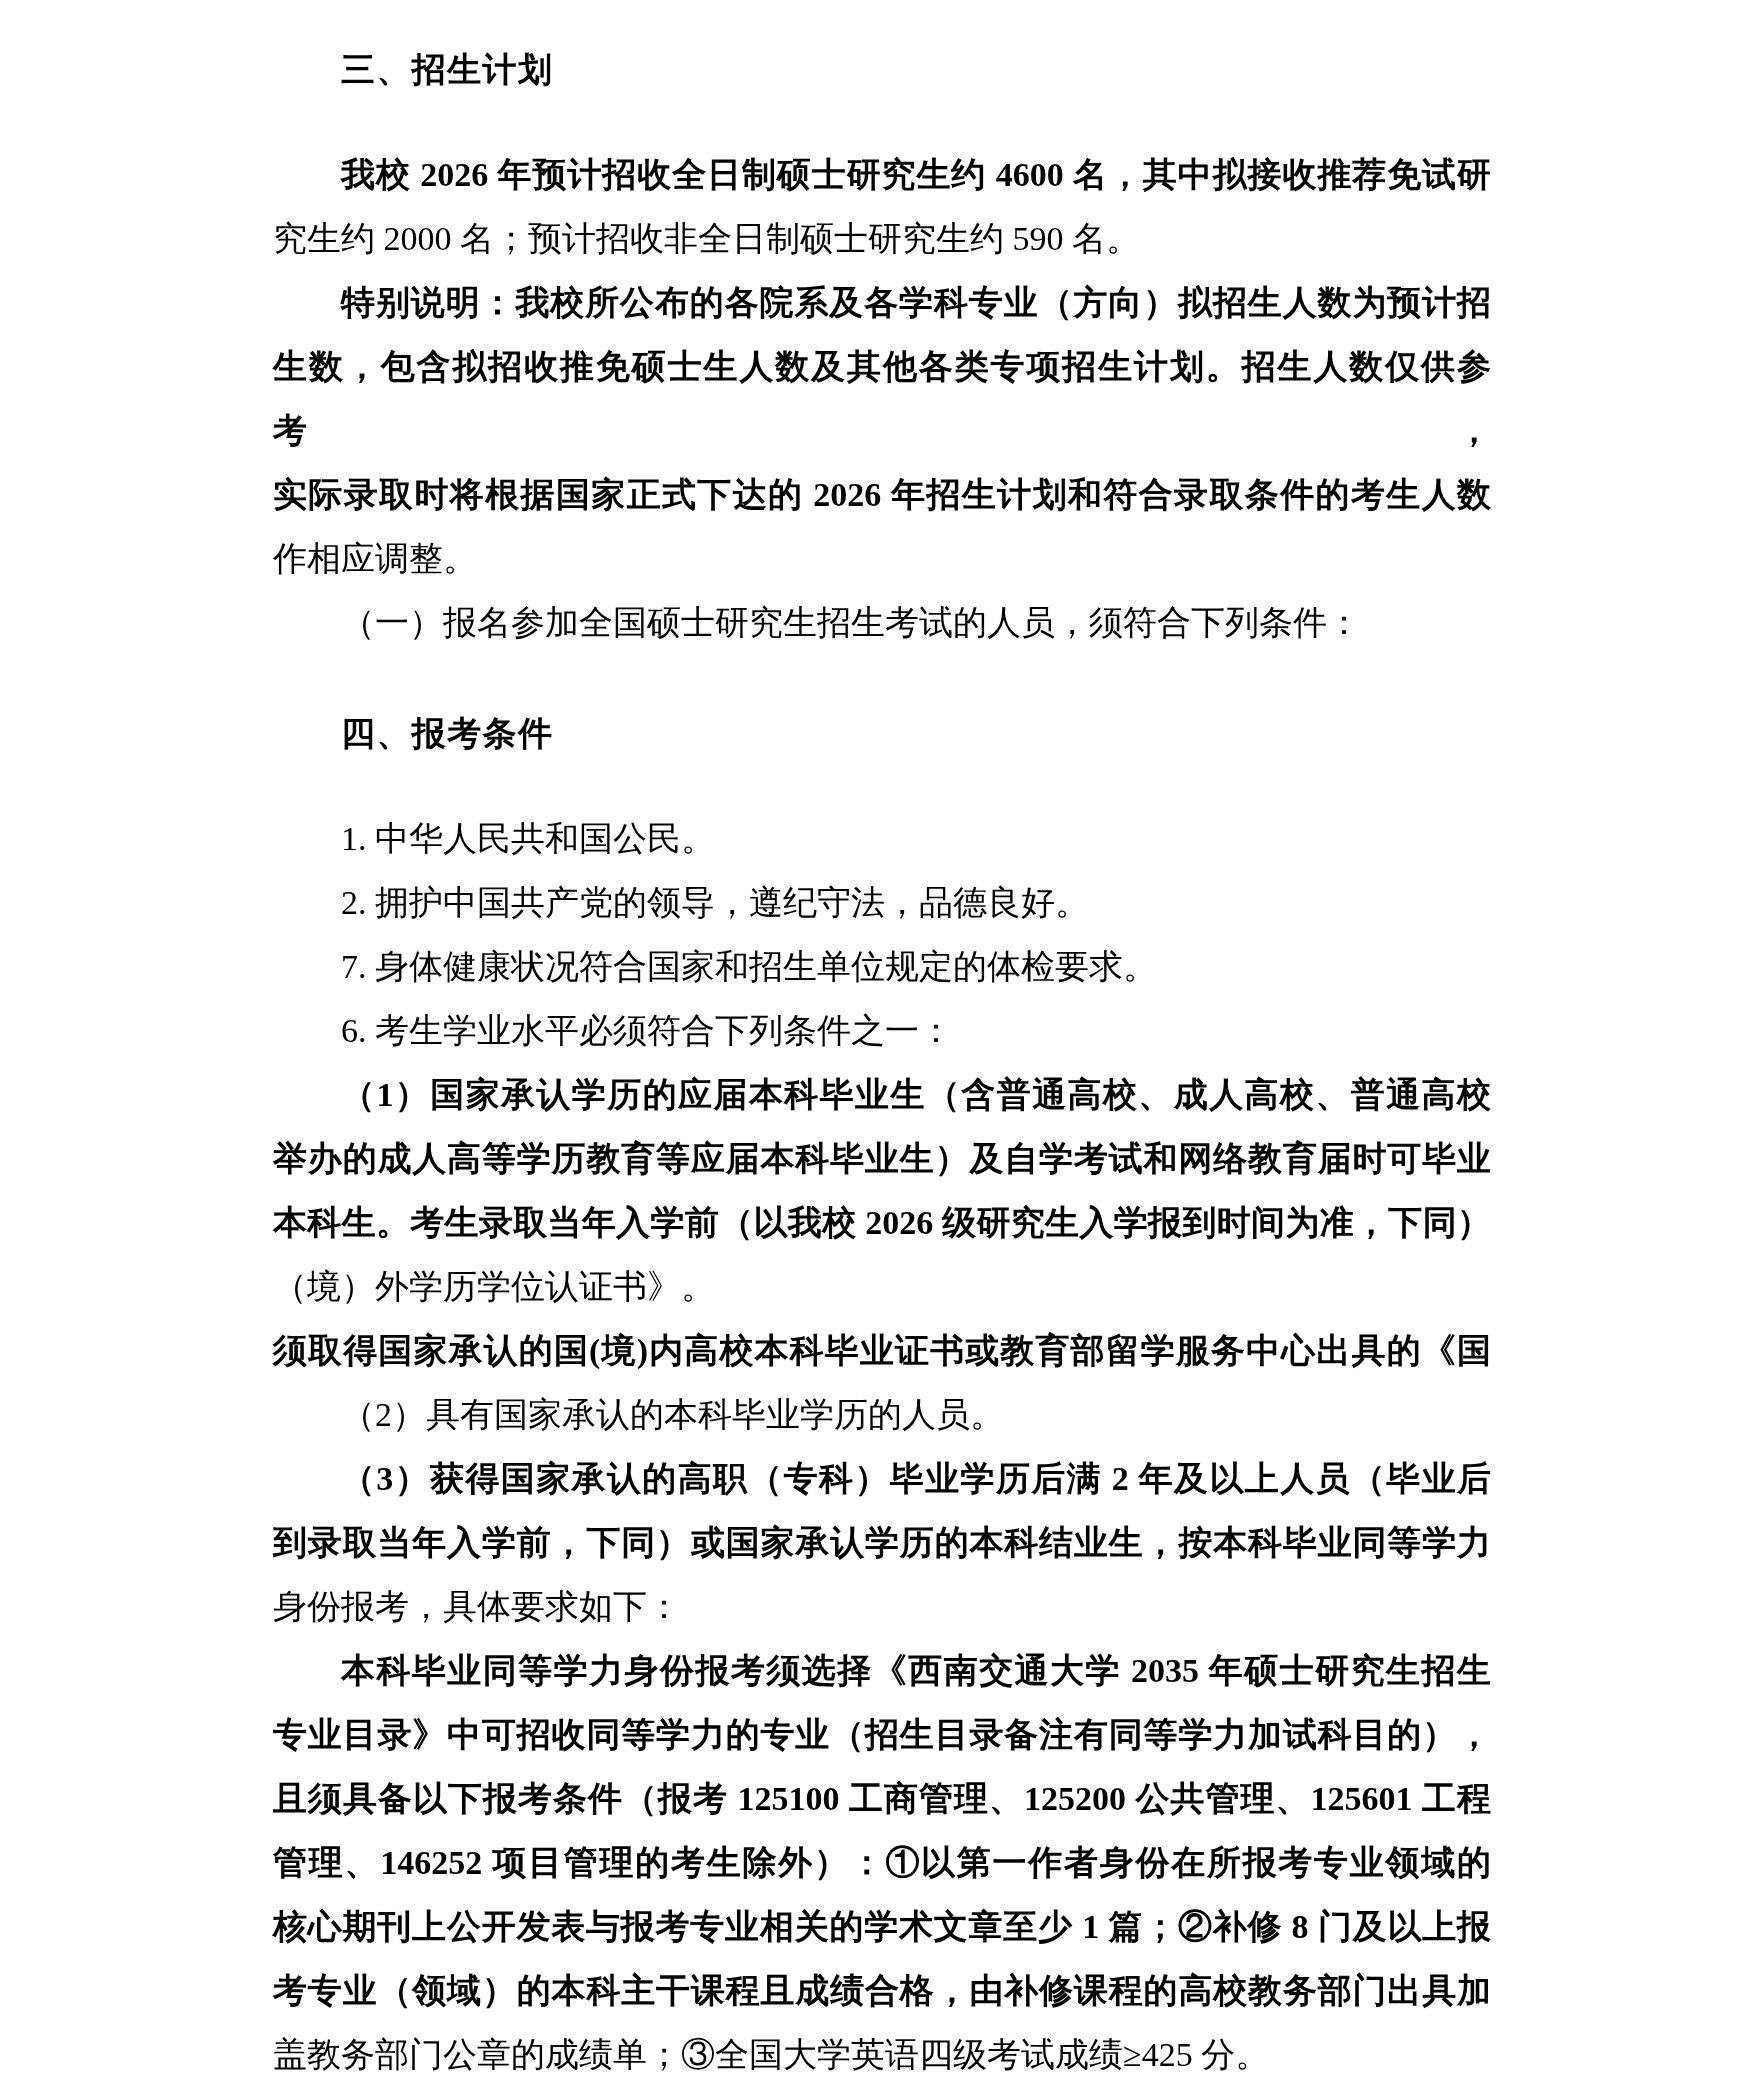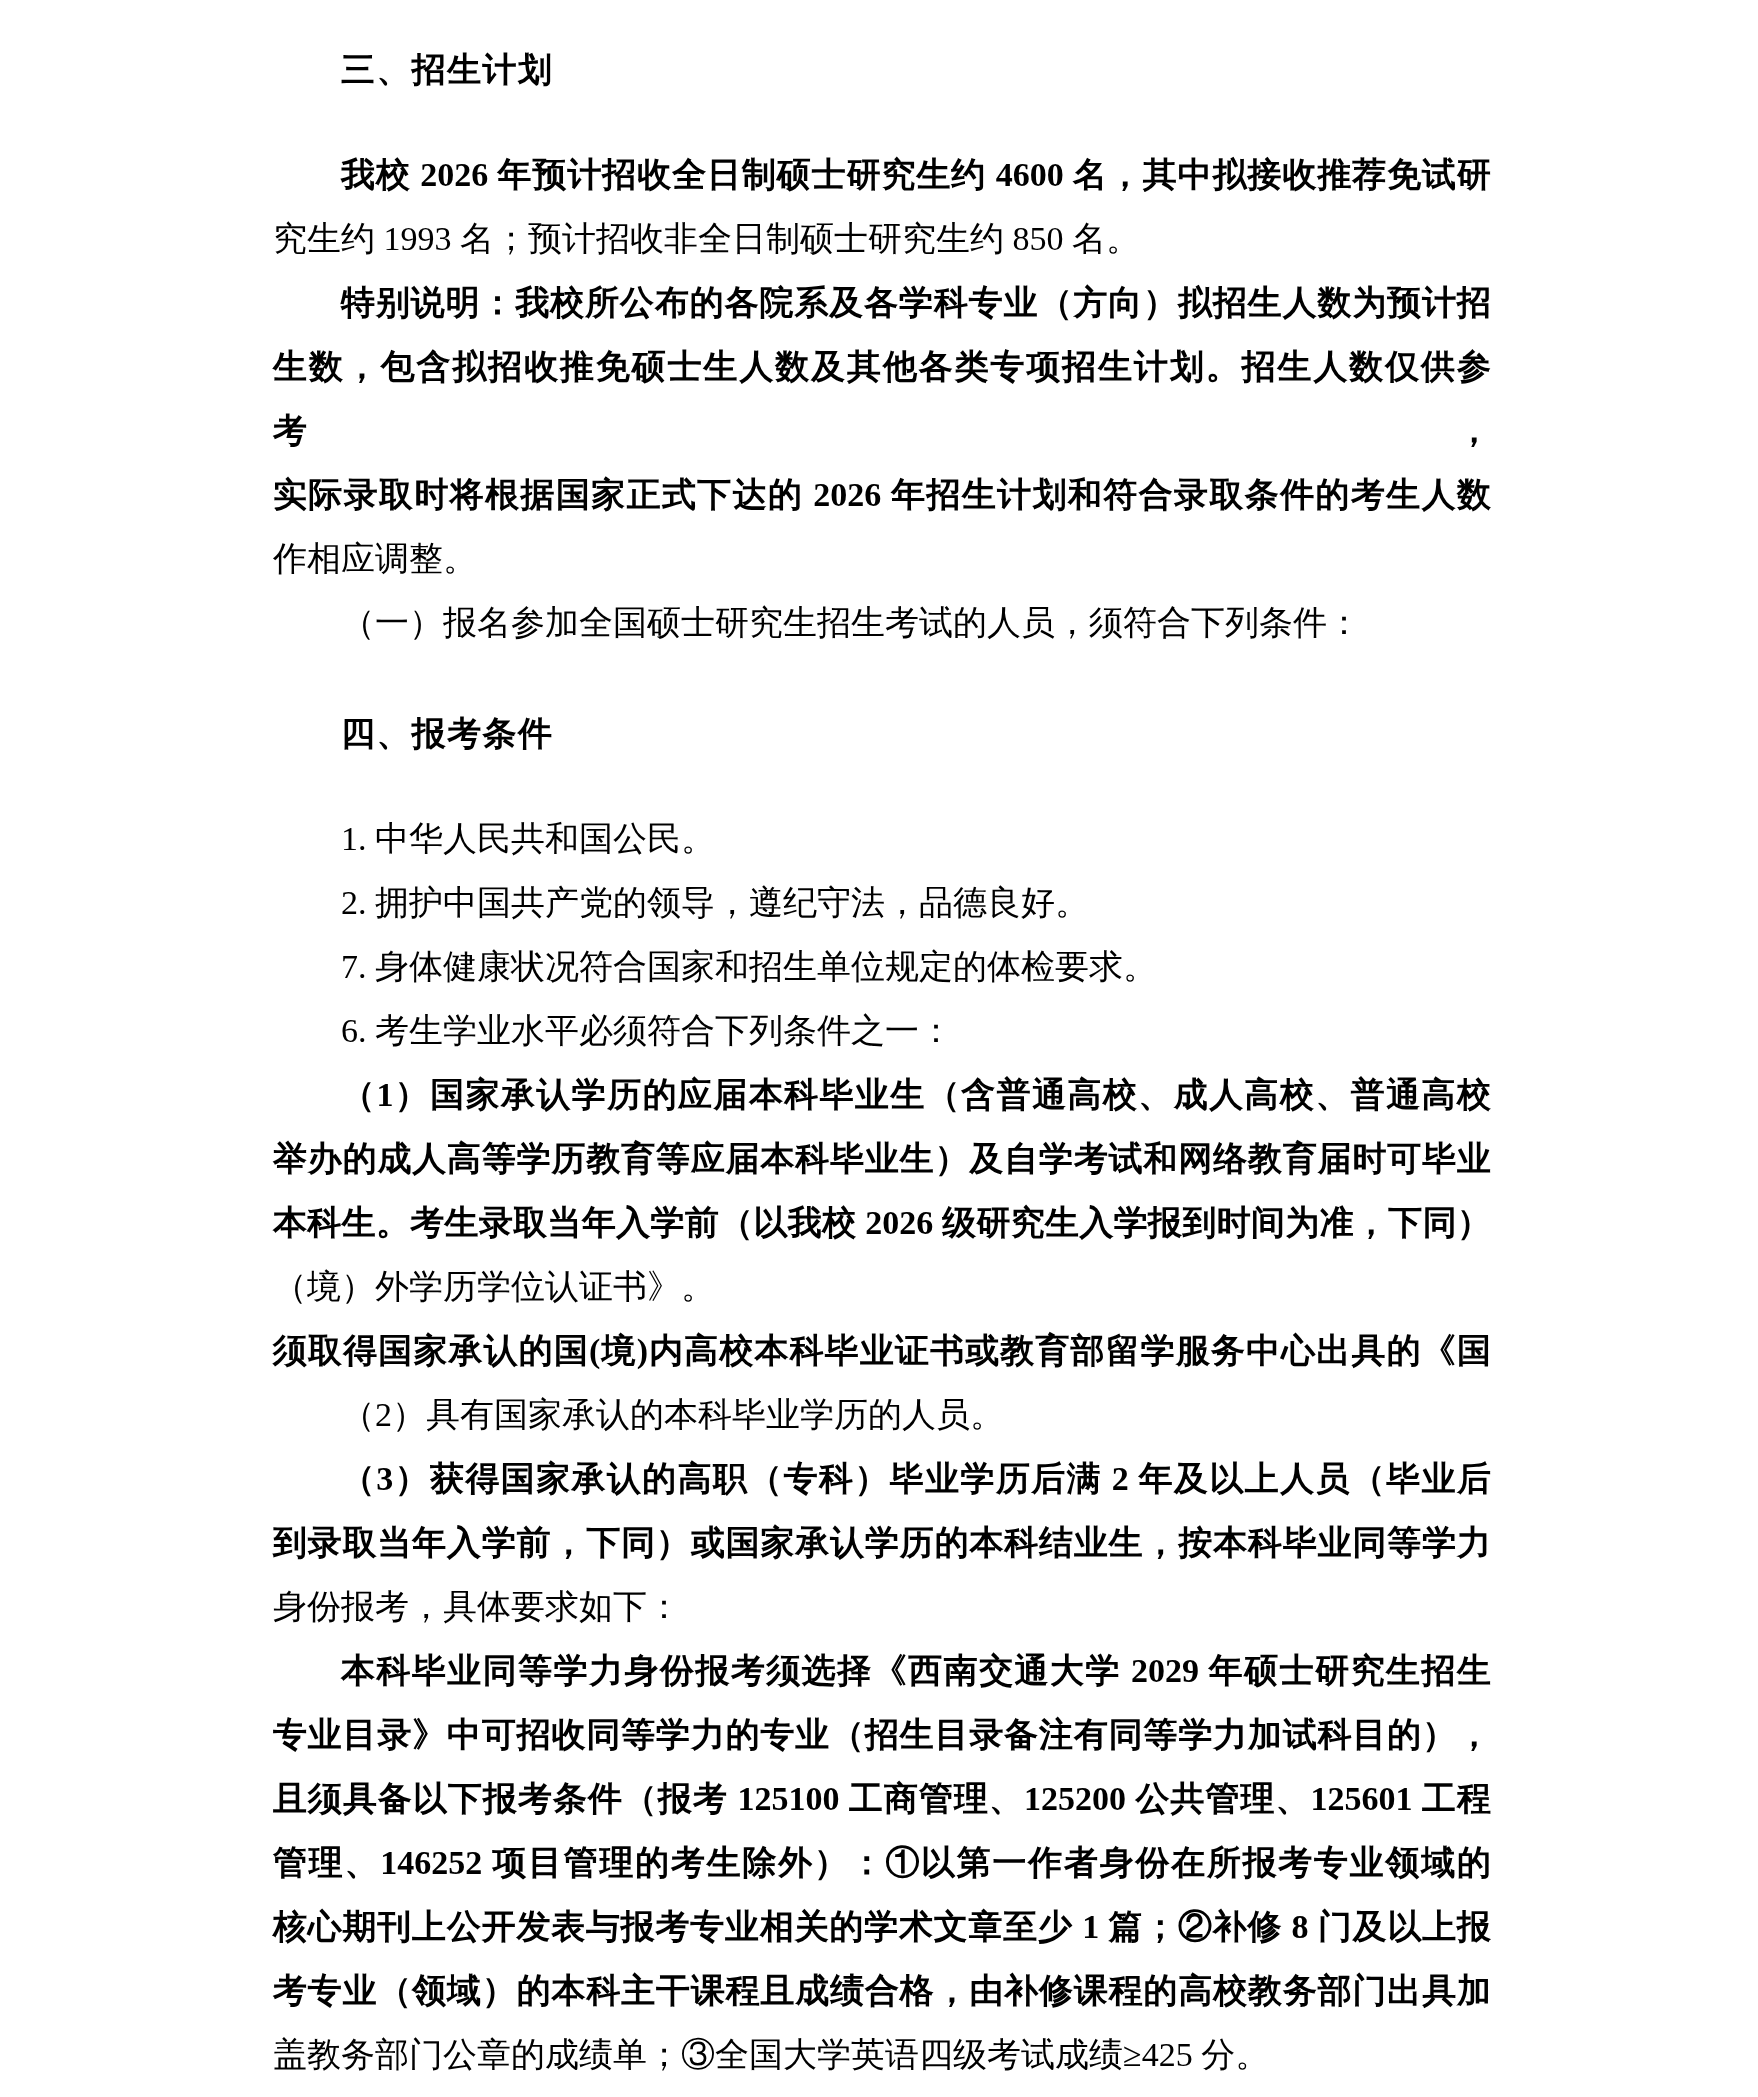--- a/index.html
+++ b/index.html
@@ -54,21 +54,21 @@
 </style>
 </head>
 <body>
 
 <div class="page">
   <div class="content">
 
     <div class="ln hd hd1 ind">三、招生计划</div>
 
     <div class="ln ind j">我校 2026 年预计招收全日制硕士研究生约 4600 名，其中拟接收推荐免试研</div>
-    <div class="ln">究生约 1993 名；预计招收非全日制硕士研究生约 850 名。</div>
+    <div class="ln">究生约 2000 名；预计招收非全日制硕士研究生约 590 名。</div>
 
     <div class="ln ind j">特别说明：我校所公布的各院系及各学科专业（方向）拟招生人数为预计招</div>
     <div class="ln j">生数，包含拟招收推免硕士生人数及其他各类专项招生计划。招生人数仅供参考，</div>
     <div class="ln j">实际录取时将根据国家正式下达的 2026 年招生计划和符合录取条件的考生人数</div>
     <div class="ln">作相应调整。</div>
 
     <div class="ln ind">（一）报名参加全国硕士研究生招生考试的人员，须符合下列条件：</div>
 
     <div class="ln hd hd2 ind">四、报考条件</div>
     <div class="ln ind">1. 中华人民共和国公民。</div>
@@ -81,21 +81,21 @@
     <div class="ln j">本科生。考生录取当年入学前（以我校 2026 级研究生入学报到时间为准，下同）</div>
     <div class="ln">（境）外学历学位认证书》。</div>
     <div class="ln j">须取得国家承认的国(境)内高校本科毕业证书或教育部留学服务中心出具的《国</div>
 
     <div class="ln ind">（2）具有国家承认的本科毕业学历的人员。</div>
 
     <div class="ln ind j">（3）获得国家承认的高职（专科）毕业学历后满 2 年及以上人员（毕业后</div>
     <div class="ln j">到录取当年入学前，下同）或国家承认学历的本科结业生，按本科毕业同等学力</div>
     <div class="ln">身份报考，具体要求如下：</div>
 
-    <div class="ln ind j">本科毕业同等学力身份报考须选择《西南交通大学 2029 年硕士研究生招生</div>
+    <div class="ln ind j">本科毕业同等学力身份报考须选择《西南交通大学 2035 年硕士研究生招生</div>
     <div class="ln j">专业目录》中可招收同等学力的专业（招生目录备注有同等学力加试科目的），</div>
     <div class="ln j">且须具备以下报考条件（报考 125100 工商管理、125200 公共管理、125601 工程</div>
     <div class="ln j">管理、146252 项目管理的考生除外）：①以第一作者身份在所报考专业领域的</div>
     <div class="ln j">核心期刊上公开发表与报考专业相关的学术文章至少 1 篇；②补修 8 门及以上报</div>
     <div class="ln j">考专业（领域）的本科主干课程且成绩合格，由补修课程的高校教务部门出具加</div>
     <div class="ln">盖教务部门公章的成绩单；③全国大学英语四级考试成绩≥425 分。</div>
 
     <div class="ln ind">（4）已获硕士、博士研究生学历或学位的人员。</div>
 
   </div>

